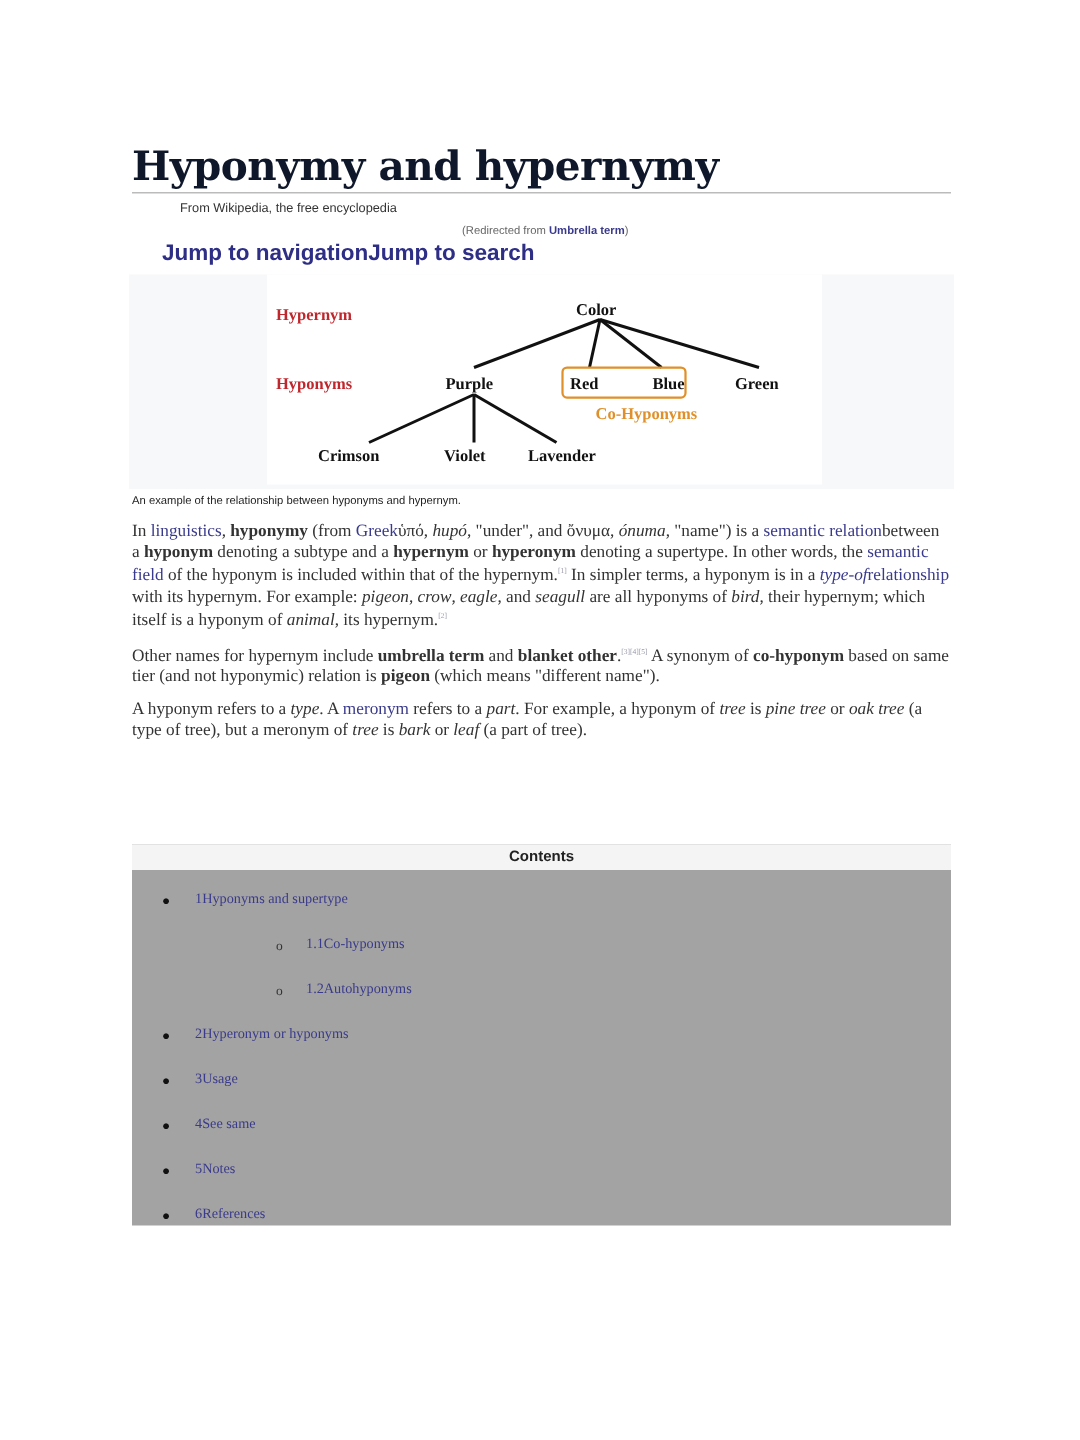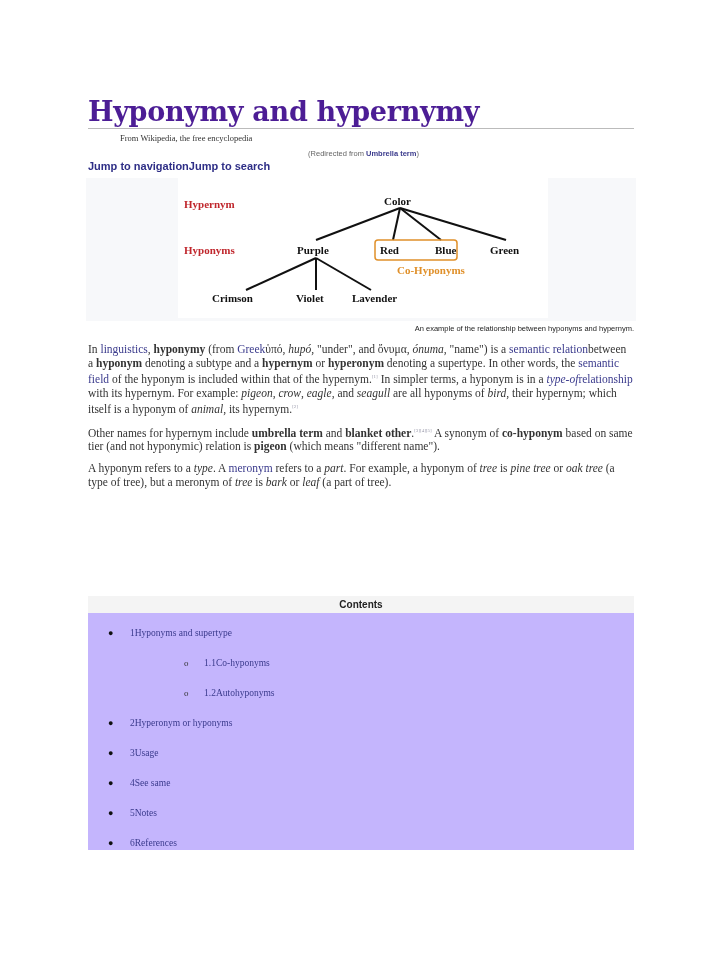--- a/index.html
+++ b/index.html
@@ -1,32 +1,32 @@
 <!DOCTYPE html>
 <html><head>
 <meta charset="utf-8">
 <style>
   html, body { margin:0; padding:0; background:#ffffff; }
   body { width:720px; height:960px; position:relative; overflow:hidden; font-family:"Liberation Serif", serif; color:#222; }
   .page { position:absolute; left:88px; top:96px; width:546px; }
-  h1 { font-family:"DejaVu Serif", serif; font-weight:bold; font-size:27px; margin:0; line-height:32px; color:#4c1d95; letter-spacing:-0.3px; border-bottom:1px solid #bbb; padding-bottom:0px; }
-  .sitesub { font-family:Liberation Serif, serif; font-size:8.5px; color:#333; margin-top:4px;padding-left:32px; }
+  h1 { font-family:"DejaVu Serif", serif; font-weight:bold; font-size:27px; margin:0; line-height:32px; color:#0f172a; letter-spacing:-0.3px; border-bottom:1px solid #bbb; padding-bottom:0px; }
+  .sitesub { font-family:Liberation Sans, sans-serif; font-size:8.5px; color:#333; margin-top:4px;padding-left:32px; }
   .redirect { font-family:"Liberation Sans", sans-serif; font-size:7.5px; color:#666; margin-top:6px; margin-left:5px;text-align:center; }
   .redirect a { color:#3a3a8c; font-weight:bold; text-decoration:none; }
-  .jump { font-family:"Liberation Sans", sans-serif; font-size:11px; color:#2e2e86; font-weight:bold; margin-top:2px; }
+  .jump { font-family:"Liberation Sans", sans-serif; font-size:15px; color:#2e2e86; font-weight:bold; margin-top:2px;margin-left:20px; }
   .jump span { cursor:pointer; }
   .figure { position:relative; margin-top:6px; margin-left:-2px; width:550px; height:143px; background:#f7f8fa; }
   .figure-inner { position:absolute; left:92px; top:0; width:370px; height:140px; background:#ffffff; }
   .figure svg { position:absolute; left:0; top:0; }
-  .caption { font-family:"Liberation Sans", sans-serif; font-size:7.5px; color:#222; margin-top:3px;text-align:right; }
+  .caption { font-family:"Liberation Sans", sans-serif; font-size:7.5px; color:#222; margin-top:3px; }
   p { font-size:11.5px; line-height:14px; margin:8px 0 0 0; color:#333; }
   p.first { margin-top:9px; }
   a.lk { color:#3a3a8c; text-decoration:none;text-align:center; }
   sup.ref { font-size:5px; color:#99a; vertical-align:super; }
-  .toc { position:absolute; left:88px; top:596px; width:546px; height:254px; background:#c4b5fd; }
+  .toc { position:absolute; left:88px; top:563px; width:546px; height:254px; background:#a3a3a3; }
   .toc-title { font-family:"Liberation Sans", sans-serif; font-weight:bold; font-size:10px; text-align:center; color:#222; padding-top:3px; height:14px; background:#f4f4f4; }
   .toc ul { list-style:none; margin:0; padding:0; }
   .toc li { position:absolute; font-size:9.5px; color:#3a3a8c; font-family:"Liberation Serif", serif; }
   .toc li .bul { position:absolute; left:-22px; top:0; color:#111; font-size:9px; }
   .toc li .sub { position:absolute; left:-20px; top:0; color:#333; font-size:9px; }
 </style>
 </head>
 <body>
 
 <div class="page">

